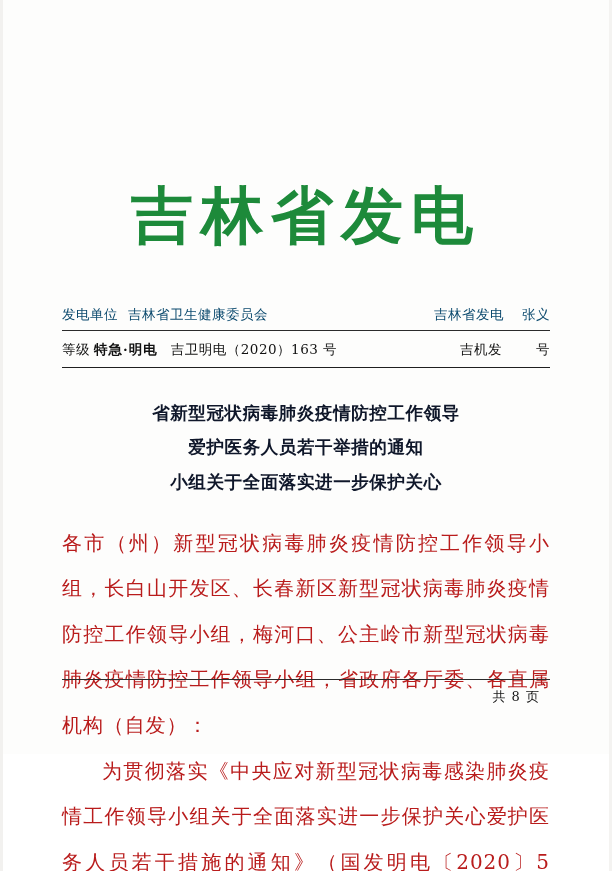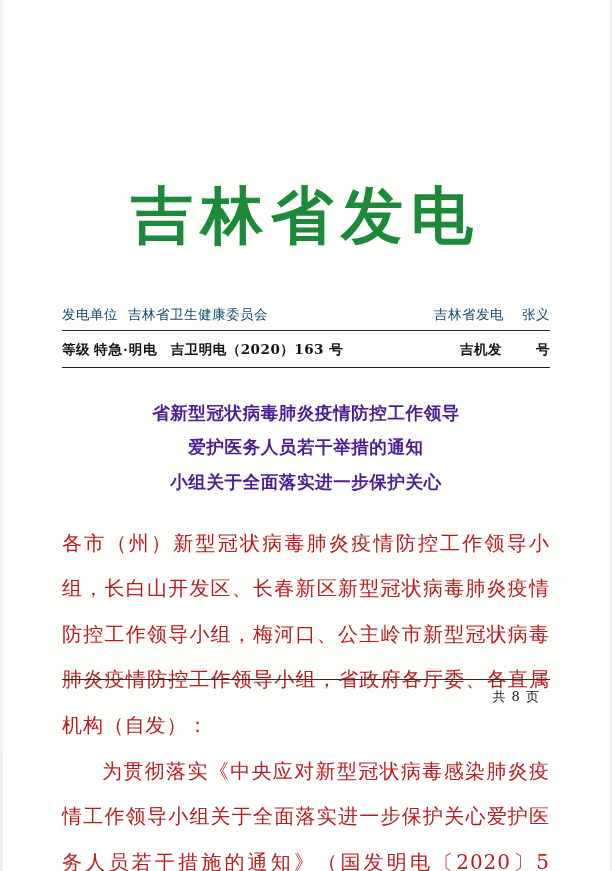--- a/index.html
+++ b/index.html
@@ -64,21 +64,21 @@
   }
   .meta-row2 {
     display: flex;
     align-items: flex-end;
     font-family: "DejaVu Serif", serif;
     font-size: 13.5px;
     margin: 0 62px;
     padding-top: 10px;
     padding-bottom: 8px;
   }
-  .meta-row2 .seg { white-space: nowrap; font-weight: bold; }
+  .meta-row2 .seg { white-space: nowrap; }
   .meta-row2 .level-label { letter-spacing: 0.5px; }
   .meta-row2 .level-value {
     font-weight: bold;
     letter-spacing: 1px;
     margin-left: 4px;
   }
   .meta-row2 .docnum {
     margin-left: 13px;
     letter-spacing: 0.5px;
   }
@@ -93,21 +93,21 @@
 
   
   .doc-title {
     margin: 28px 70px 0 70px;
     text-align: center;
     font-family: "DejaVu Serif", serif;
     font-weight: bold;
     font-size: 17.5px;
     line-height: 1.95;
     letter-spacing: 0.6px;
-    color: #4c1d95;
+    color: #0f172a;
   }
 
   
   .body-text {
     margin: 22px 62px 0 62px;
     font-family: "DejaVu Serif", serif;
     font-size: 20px;
     line-height: 2.28;
     letter-spacing: 0.9px;
     text-align: justify;

